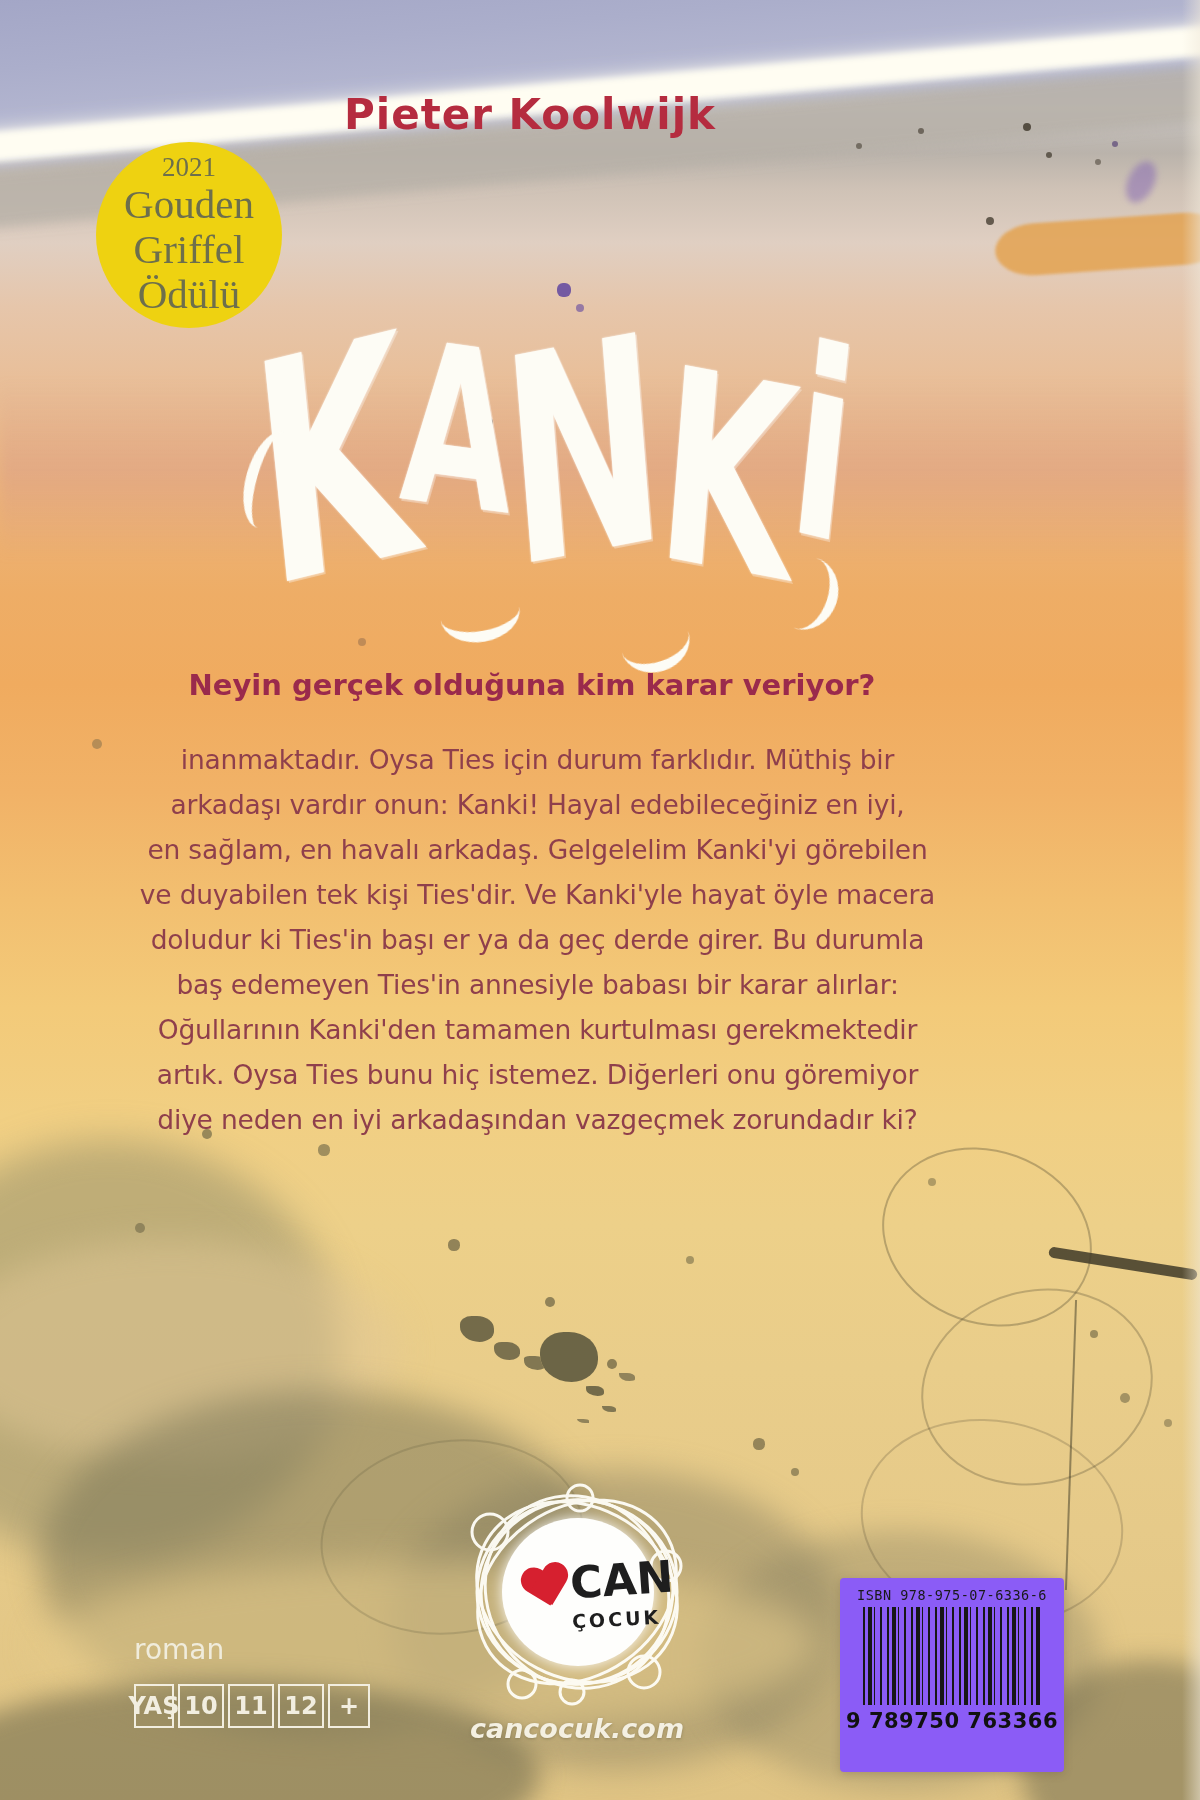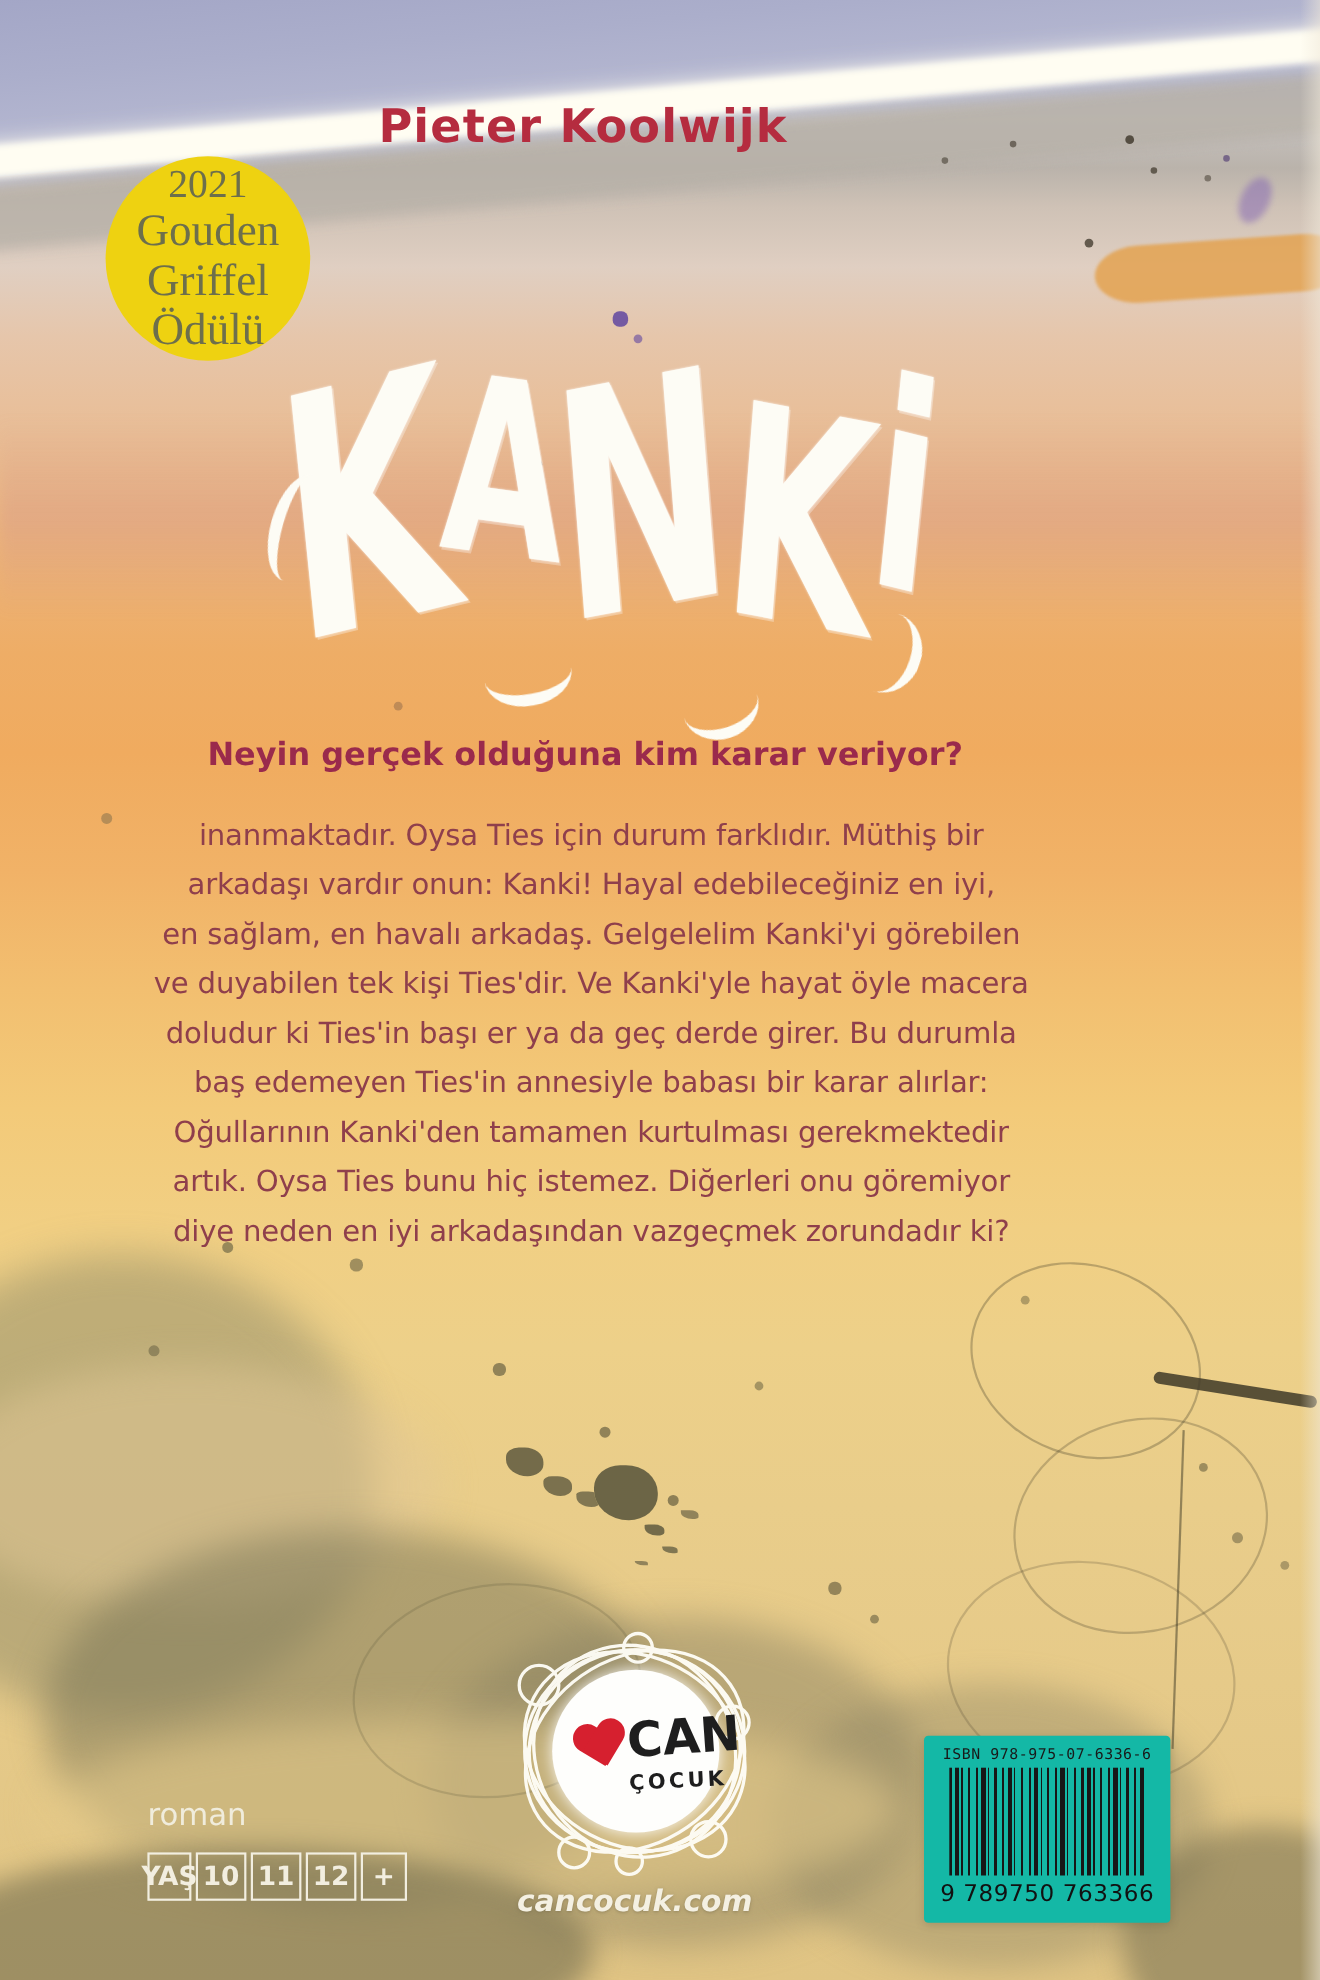--- a/index.html
+++ b/index.html
@@ -70,21 +70,21 @@
   .stick{left:1048px;top:1258px;width:150px;height:11px;background:rgba(64,58,40,.85);
     border-radius:6px;transform:rotate(9deg);}
   .vline{left:1070px;top:1300px;width:2px;height:290px;background:rgba(60,55,35,.5);transform:rotate(2deg);}
 
   
   .author{left:0;top:90px;width:1060px;text-align:center;font-size:42px;font-weight:bold;
     color:#b52c3f;letter-spacing:1px;}
   .badge{left:96px;top:142px;width:186px;height:186px;border-radius:50%;background:#eed211;
     display:flex;flex-direction:column;align-items:center;justify-content:center;
     font-family:"Liberation Serif", serif;color:#6d6f4c;text-align:center;line-height:1.1;}
-  .badge .b-year{font-size:36px;}
+  .badge .b-year{font-size:27px;}
   .badge .b-line{font-size:41px;}
 
   .title-wrap{left:225px;top:245px;width:660px;height:340px;display:flex;
     justify-content:center;align-items:flex-end;color:#fdfcf5;font-weight:bold;
     transform:scaleY(1.30) scaleX(0.84);transform-origin:center bottom;
     text-shadow:0 0 2px rgba(255,255,255,.9), 2px 2px 0 rgba(255,255,255,.3);}
   .title-wrap span{display:inline-block;line-height:.8;}
   .t0{font-size:235px;transform:rotate(-9deg);}
   .t1{font-size:170px;transform:translateY(-52px) rotate(5deg);margin-left:-10px;}
   .t2{font-size:220px;transform:translateY(-14px) rotate(-7deg);margin-left:-8px;}
@@ -117,28 +117,28 @@
     background:#d6202f;border-radius:26px 26px 0 0;}
   .heart::before{left:24px;transform:rotate(-45deg);transform-origin:0 100%;}
   .heart::after{left:0;transform:rotate(45deg);transform-origin:100% 100%;}
   .logo-can{position:absolute;left:118px;top:84px;font-size:44px;font-weight:bold;color:#1e1e1e;
     transform:rotate(-4deg);}
   .logo-cocuk{position:absolute;left:120px;top:138px;font-size:19px;font-weight:bold;color:#1e1e1e;
     letter-spacing:3px;transform:rotate(-3deg);}
   .website{position:absolute;left:0;top:243px;width:100%;text-align:center;font-size:27px;
     font-weight:bold;color:#f4f0e2;text-shadow:0 1px 3px rgba(110,100,70,.5);font-style:italic;}
 
-  .barcode{left:840px;top:1578px;width:224px;height:170px;background:#14b8a6;border-radius:4px;
+  .barcode{left:840px;top:1578px;width:224px;height:194px;background:#8b5cf6;border-radius:4px;
     text-align:center;box-shadow:0 2px 8px rgba(90,80,50,.25);}
   .isbn{font-family:"DejaVu Sans Mono", monospace;font-size:13.5px;letter-spacing:.5px;
     color:#191919;margin-top:9px;}
   .bars{margin:4px auto 0;width:178px;height:98px;background:repeating-linear-gradient(90deg,
     #171717 0 2px, transparent 2px 5px, #171717 5px 9px, transparent 9px 11px,
     #171717 11px 12px, transparent 12px 17px, #171717 17px 19px, transparent 19px 24px);}
-  .bar-number{font-size:21px;font-weight:normal;color:#111;letter-spacing:.5px;margin-top:4px;}
+  .bar-number{font-size:21px;font-weight:bold;color:#111;letter-spacing:.5px;margin-top:4px;}
 </style>
 </head>
 <body>
 
 <div class="page"></div>
 <div class="abs sky"></div>
 <div class="abs foam2"></div>
 <div class="abs foam"></div>
 <div class="abs grayband"></div>
 <div class="abs rose"></div>

